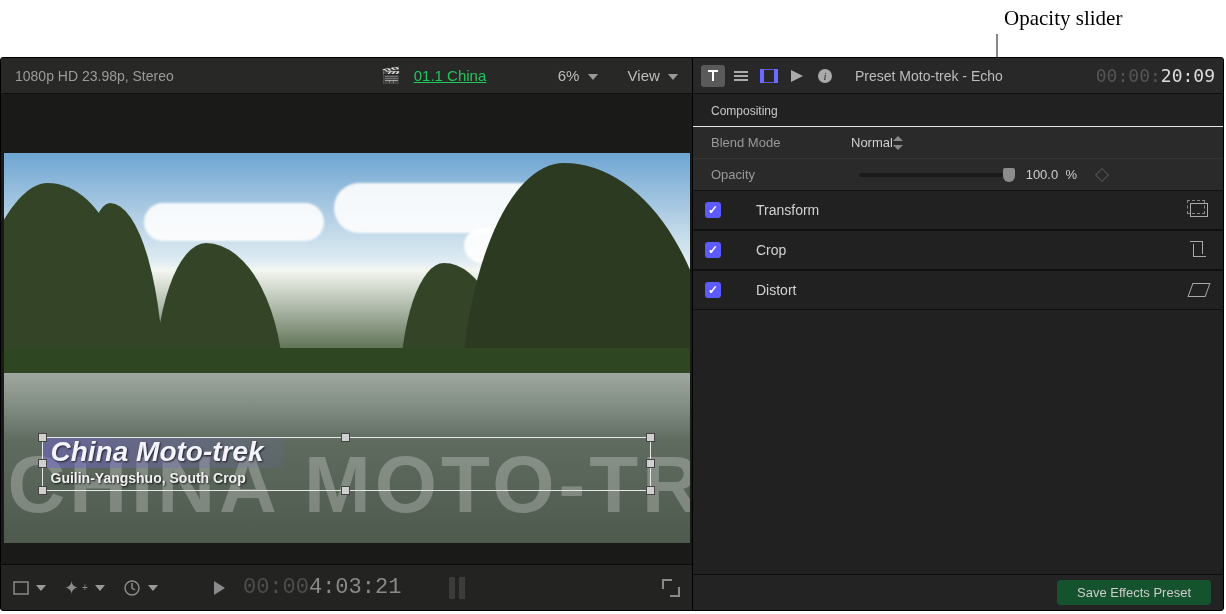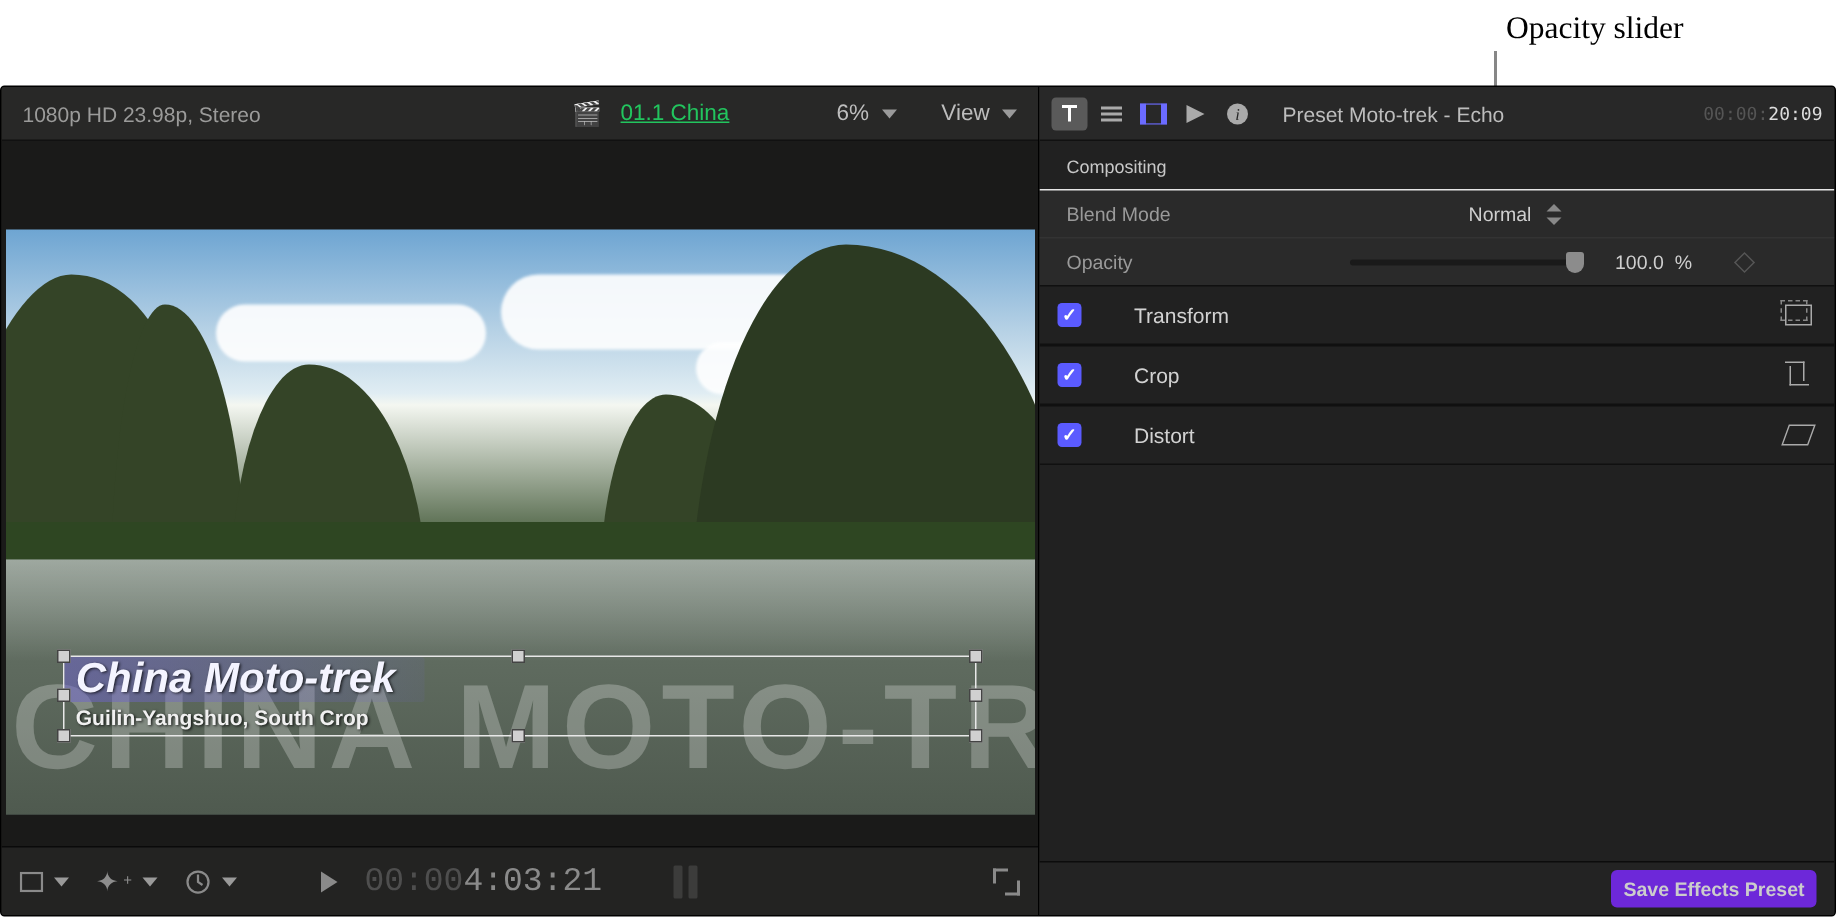--- a/index.html
+++ b/index.html
@@ -173,37 +173,37 @@
     background:#282828;border-bottom:1px solid #111;
   }
   .insp-tab{
     width:24px;height:22px;border-radius:3px;display:flex;align-items:center;justify-content:center;
     color:#aaa;font-size:13px;
   }
   .insp-tab.active{background:#5a5a5a;color:#fff;}
   .insp-tab.sel{color:#6b6bff;}
   .tab-icon{width:16px;height:14px;}
   .clip-title{margin-left:14px;color:#bdbdbd;font-size:14px;}
-  .tc-right{margin-left:auto;font-family:Menlo,monospace;font-size:12px;}
+  .tc-right{margin-left:auto;font-family:Menlo,monospace;font-size:18px;}
   .tc-right .dim{color:#555;}
   .tc-right .br{color:#ddd;}
 
   .insp-body{flex:1;overflow:auto;}
   .section-head{
     padding:10px 18px 8px;
     font-size:12px;color:#c8c8c8;
   }
   .param-row{
     display:flex;align-items:center;height:32px;
     padding:0 14px 0 18px;
     border-top:1px solid #e5e5e5;
   }
   .param-row.dark{background:#2a2a2a;}
   .param-row .label{width:140px;color:#9a9a9a;font-size:13px;}
-  .param-row .ctrl{flex:1;display:flex;align-items:center;justify-content:center;gap:10px;color:#ccc;}
+  .param-row .ctrl{flex:1;display:flex;align-items:center;justify-content:flex-start;color:#ccc;}
   .select-val{color:#cfcfcf;}
   .updown{width:10px;height:14px;position:relative;}
   .updown::before,.updown::after{content:"";position:absolute;left:0;width:0;height:0;border-left:5px solid transparent;border-right:5px solid transparent;}
   .updown::before{top:0;border-bottom:5px solid #888;}
   .updown::after{bottom:0;border-top:5px solid #888;}
   .slider-track{
     flex:1;height:4px;background:#1a1a1a;border-radius:2px;position:relative;margin:0 8px;max-width:150px;
   }
   .slider-thumb{
     position:absolute;right:-6px;top:-5px;width:12px;height:14px;
@@ -230,22 +230,22 @@
   .ic-crop::before{content:"";position:absolute;top:2px;left:4px;width:12px;height:12px;border:1.5px solid #aaa;border-top:none;border-right:none;}
   .ic-crop::after{content:"";position:absolute;top:-1px;left:1px;width:12px;height:12px;border:1.5px solid #aaa;border-bottom:none;border-left:none;}
   .ic-distort{transform:skewX(-20deg);}
   .ic-distort::before{content:"";position:absolute;inset:1px;border:1.5px solid #aaa;}
 
   .insp-footer{
     height:36px;border-top:1px solid #0c0c0c;background:#232323;
     display:flex;align-items:center;justify-content:flex-end;padding:0 12px;
   }
   .save-preset{
-    background:#6d28d9;color:#ccc;border:none;border-radius:4px;
-    padding:5px 8px;font-size:13px;font-weight:bold;
+    background:#14532d;color:#ccc;border:none;border-radius:4px;
+    padding:5px 20px;font-size:13px;
   }
 </style>
 </head>
 <body>
 
 <div class="annotation">Opacity slider</div>
 <div class="annotation-line"></div>
 
 <div class="app">
 

